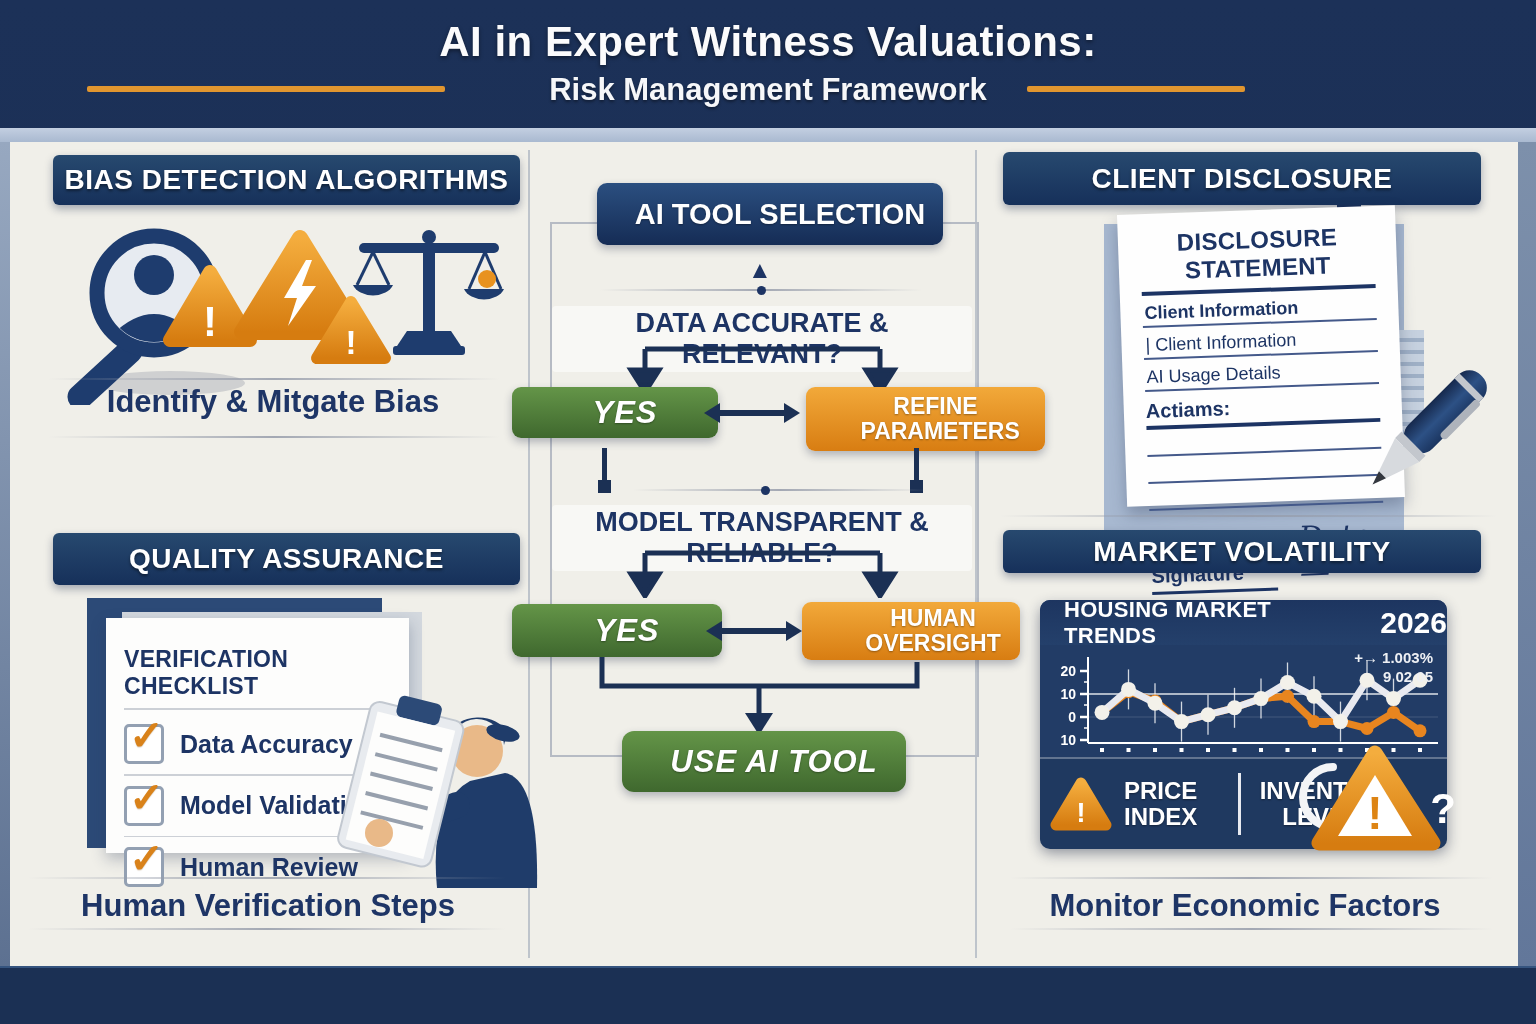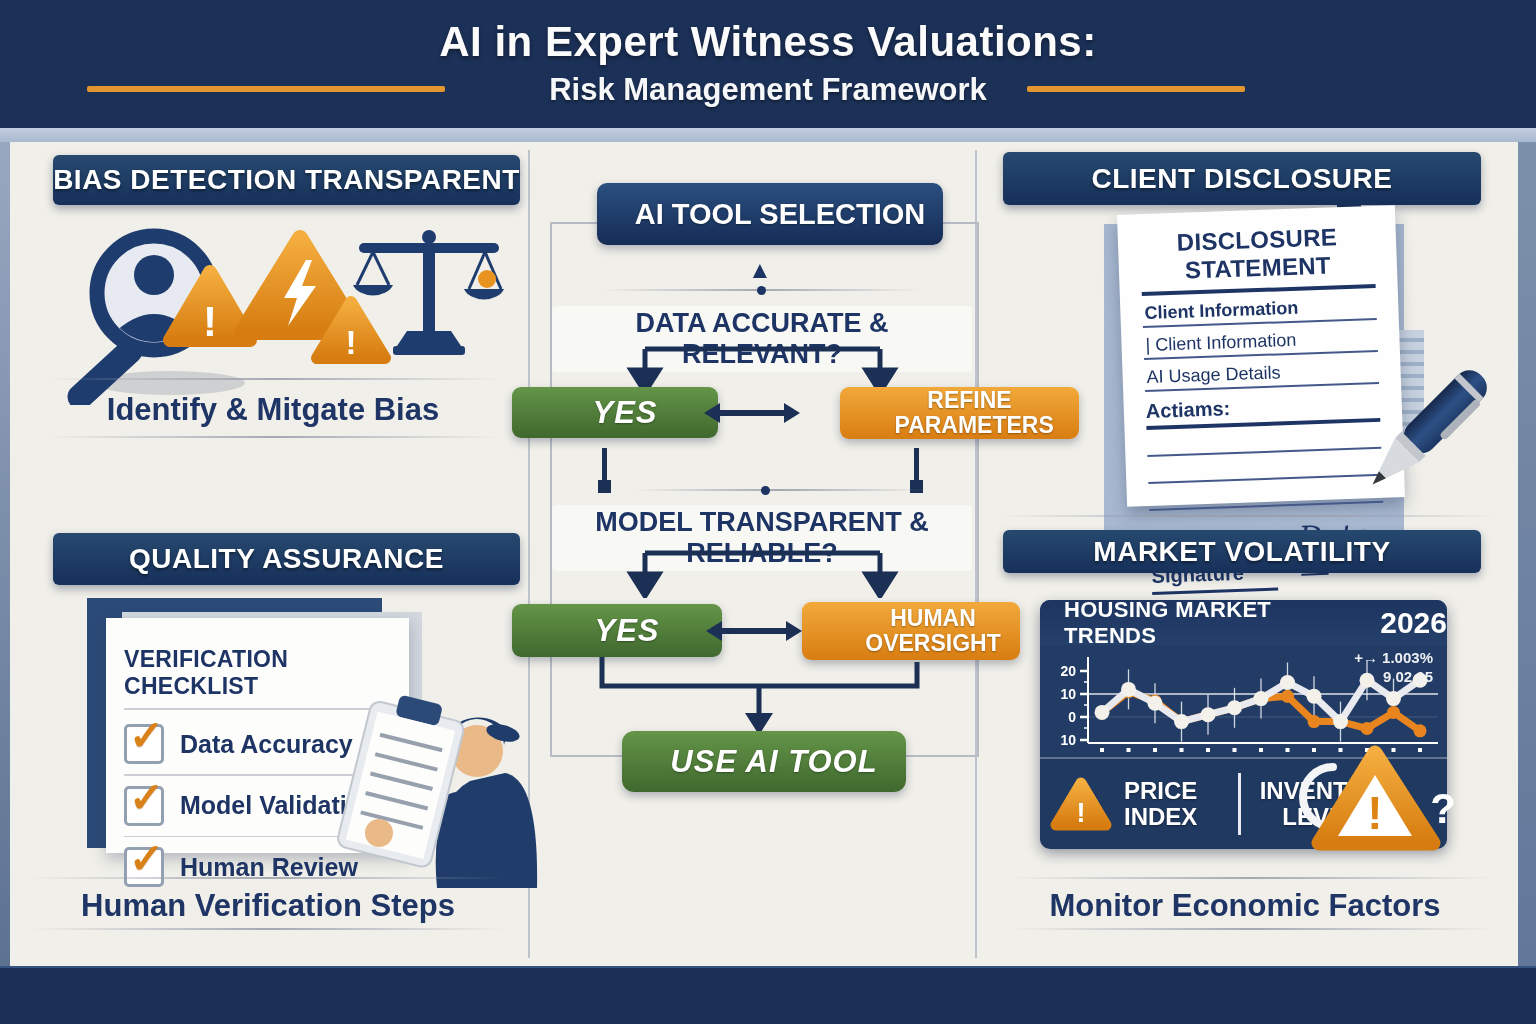--- a/index.html
+++ b/index.html
@@ -92,21 +92,21 @@
   <div class="abs light-band"></div>
   <div class="abs content-bg"></div>
   <div class="abs edge-strip-left"></div>
   <div class="abs edge-strip-right"></div>
   <div class="abs bottom-strip"></div>
 
   <div class="abs vdiv" style="left:528px;top:150px;height:808px;"></div>
   <div class="abs vdiv" style="left:975px;top:150px;height:808px;"></div>
 
   <div class="abs bar" style="left:53px;top:155px;width:467px;height:50px;">
-    <span>BIAS DETECTION TRANSPARENT</span>
+    <span>BIAS DETECTION ALGORITHMS</span>
   </div>
 
   <svg class="abs" style="left:50px;top:205px;" width="210" height="200">
     <ellipse cx="120" cy="178" rx="75" ry="12" fill="rgba(90,100,125,.22)"></ellipse>
     <line x1="80" y1="146" x2="30" y2="192" stroke="#1e3c6e" stroke-width="25" stroke-linecap="round"></line>
     <circle cx="104" cy="88" r="57" fill="#e7ebf1" stroke="#1e3c6e" stroke-width="15"></circle>
     <clipPath id="mgclip">
         <circle cx="104" cy="88" r="49"></circle>
       </clipPath>
     <g clip-path="url(#mgclip)">
@@ -141,21 +141,21 @@
       <line x1="133" y1="26" x2="117" y2="63" stroke-width="3"></line>
       <line x1="133" y1="26" x2="149" y2="63" stroke-width="3"></line>
       <path d="M112,63 A21,15 0 0 0 152,63 Z" stroke="none"></path>
       <polygon points="55,105 99,105 109,120 45,120" stroke="none"></polygon>
       <rect x="41" y="120" width="72" height="9" rx="3" stroke="none"></rect>
     </g>
     <circle cx="135" cy="53" r="9" fill="#e8921f"></circle>
   </svg>
 
   <div class="abs hdiv" style="left:48px;top:378px;width:452px;"></div>
-  <div class="abs caption" style="left:28px;top:392px;width:490px;">Identify &amp; Mitgate Bias</div>
+  <div class="abs caption" style="left:28px;top:384px;width:490px;">Identify &amp; Mitgate Bias</div>
   <div class="abs hdiv" style="left:48px;top:436px;width:452px;"></div>
 
   <div class="abs bar" style="left:53px;top:533px;width:467px;height:52px;">
     <span>QUALITY ASSURANCE</span>
   </div>
 
   <div class="abs" style="left:87px;top:598px;width:295px;height:250px;background:#2c4a77;"></div>
   <div class="abs" style="left:122px;top:612px;width:300px;height:240px;background:#d3d8de;"></div>
   <div class="abs card-white" style="left:106px;top:618px;width:303px;height:235px;padding:28px 18px;box-sizing:border-box;">
     <div class="chk-title">VERIFICATION CHECKLIST</div>
@@ -230,21 +230,21 @@
   </svg>
 
   <div class="abs fbox greenbox" style="left:512px;top:387px;width:186px;height:51px;">
     <span>YES</span>
   </div>
   <svg class="abs" style="left:702px;top:398px;" width="100" height="30">
     <line x1="16" y1="15" x2="84" y2="15" stroke="#1b3054" stroke-width="6"></line>
     <polygon points="18,5 18,25 2,15" fill="#1b3054"></polygon>
       <polygon points="82,5 82,25 98,15" fill="#1b3054"></polygon>
   </svg>
-  <div class="abs fbox orangebox" style="left:840px;top:387px;width:219px;height:52px;">
+  <div class="abs fbox orangebox" style="left:806px;top:387px;width:219px;height:64px;">
     <span style="width:150px;">REFINE PARAMETERS</span>
   </div>
 
   <div class="abs stub" style="left:602px;top:448px;height:32px;"></div>
   <div class="abs stub-cap" style="left:598px;top:480px;"></div>
   <div class="abs stub" style="left:914px;top:448px;height:32px;"></div>
   <div class="abs stub-cap" style="left:910px;top:480px;"></div>
   <div class="abs hdiv" style="left:633px;top:489px;width:295px;"></div>
   <div class="abs dot" style="left:761px;top:486px;"></div>
 

